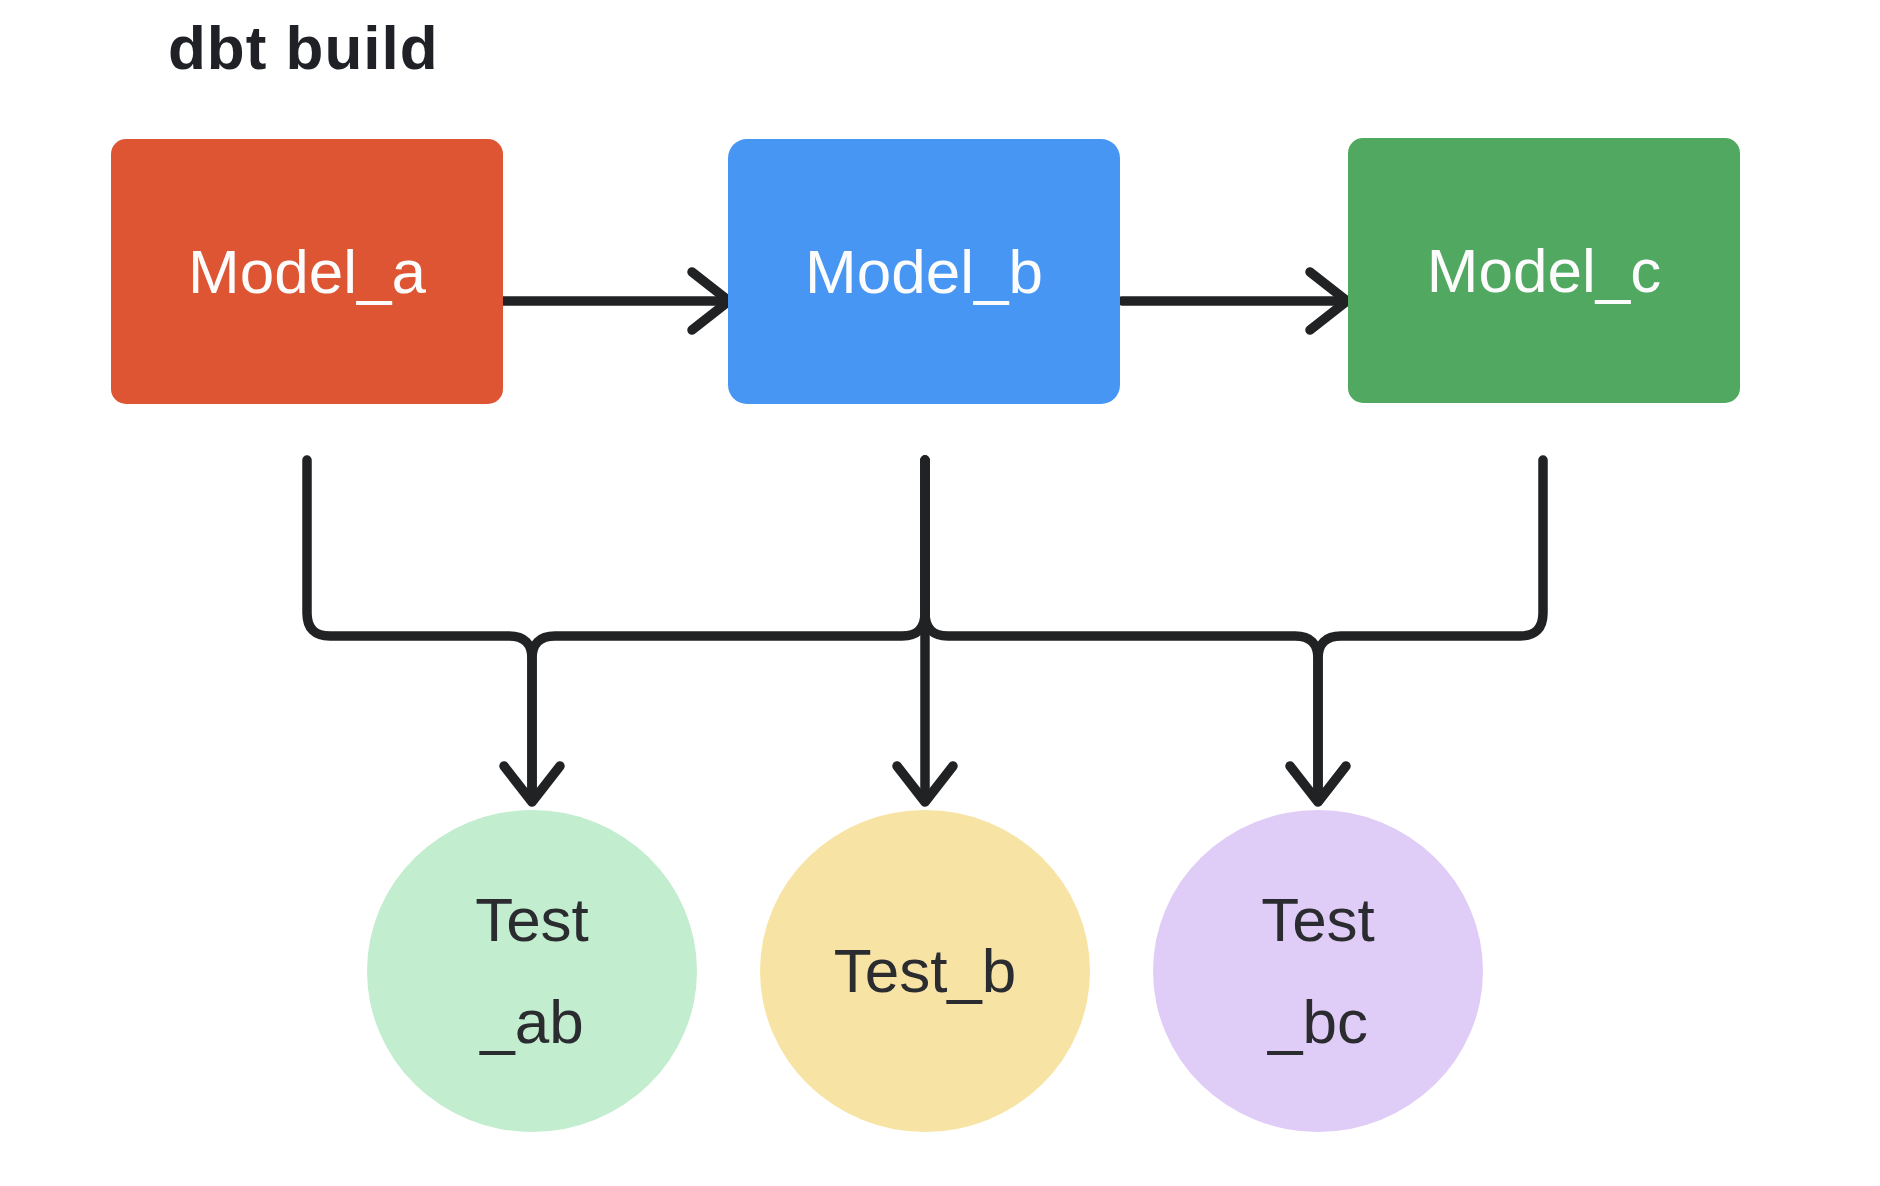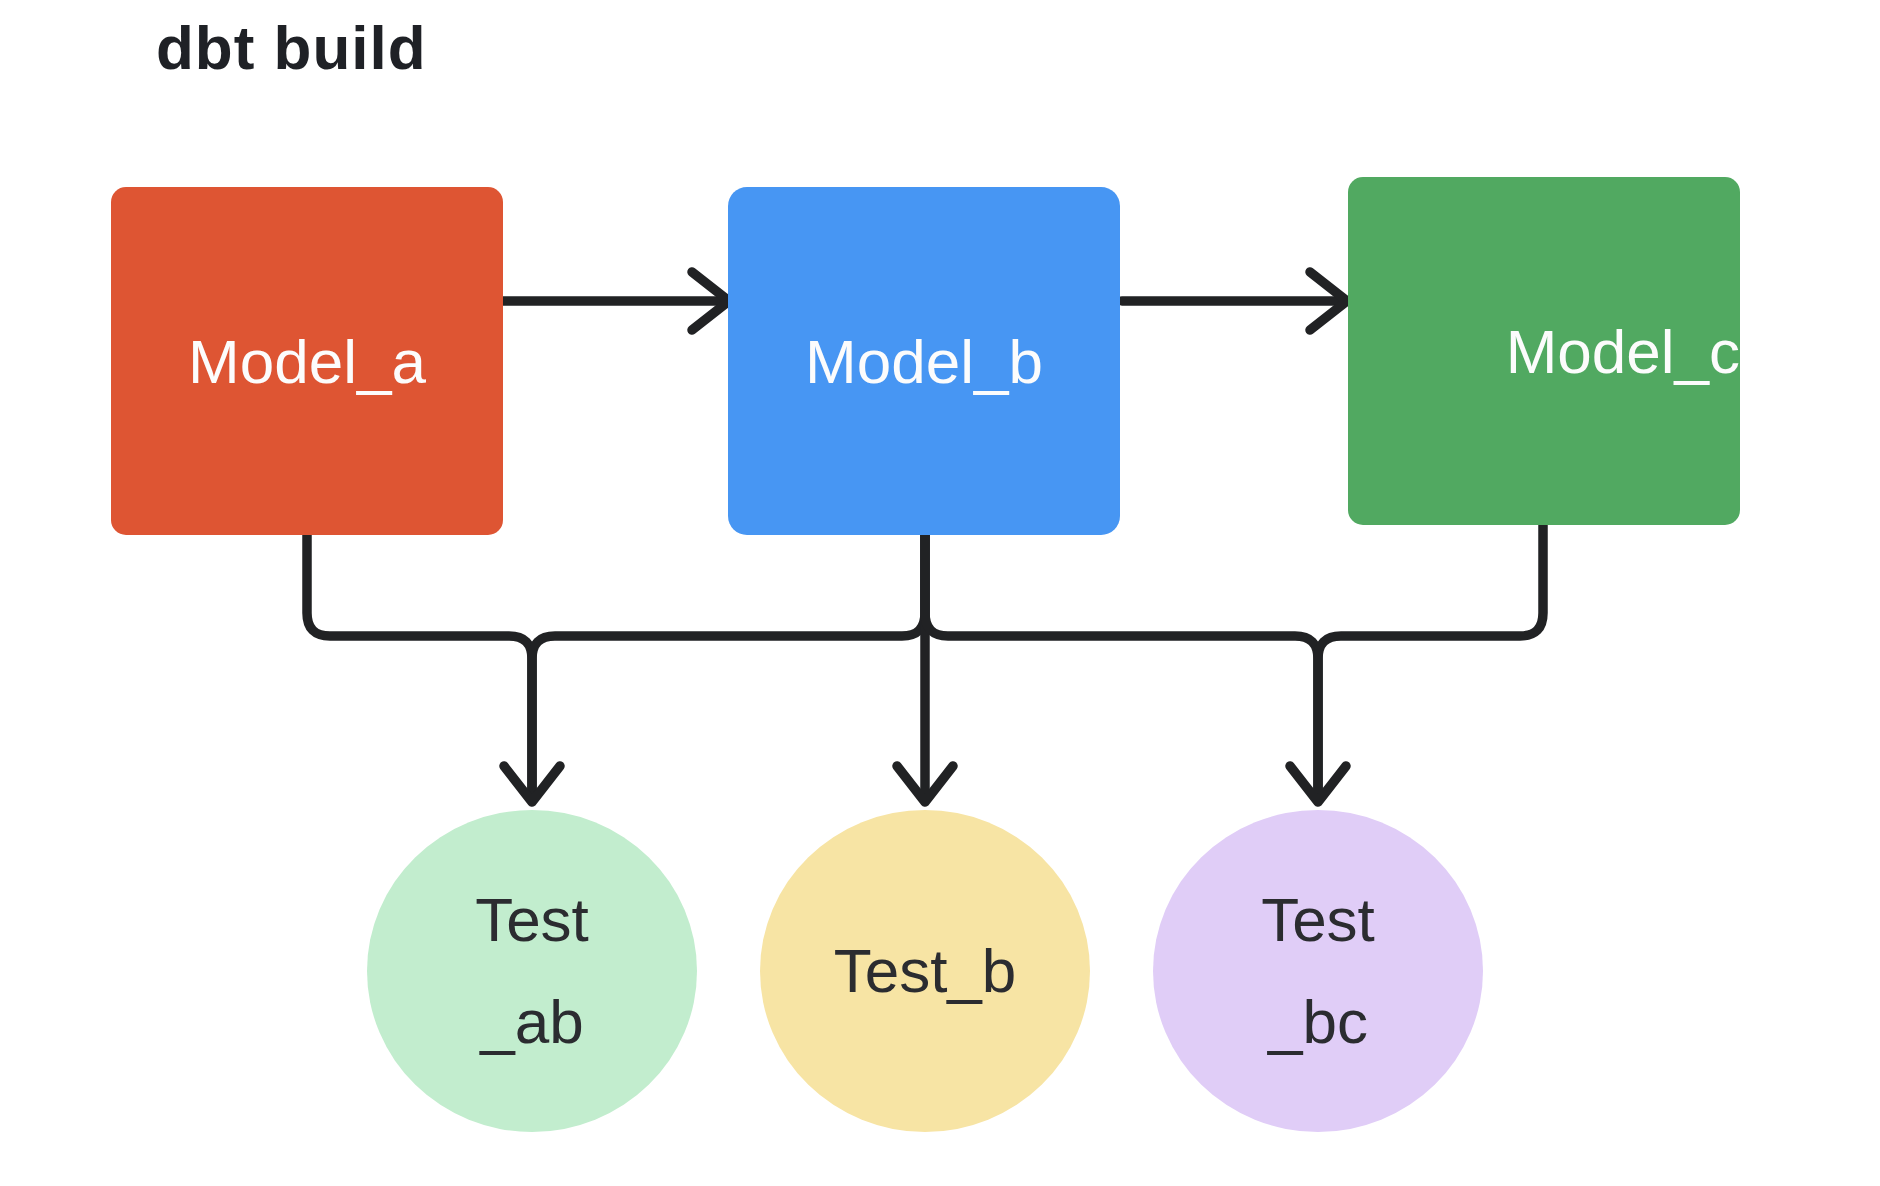--- a/index.html
+++ b/index.html
@@ -22,21 +22,21 @@
     background:var(--c-background);
     overflow:hidden;
   }
   .canvas{
     position:relative;
     width:1880px;height:1186px;
     background:var(--c-background);
   }
   .page-title{
     position:absolute;
-    left:156px;top:12px;
+    left:168px;top:12px;
     font-size:62px;
     font-weight:600;
     letter-spacing:1px;
     color:var(--c-title-text);
   }
   .edges{
     position:absolute;left:0;top:0;
     width:1880px;height:1186px;
   }
   .edge{
@@ -47,30 +47,29 @@
     stroke-linejoin:round;
   }
   .node{
     position:absolute;
     display:flex;
     align-items:center;
     justify-content:center;
     text-align:center;
   }
   .model{
-    width:392px;height:348px;
+    width:392px;height:265px;
     border-radius:15px;
     color:var(--c-node-text-light);
     font-size:62px;
     font-weight:500;
-    margin-top:48px;
   }
   .model-a{left:111px;top:139px;background:var(--c-model-a);}
   .model-b{left:728px;top:139px;background:var(--c-model-b);border-radius:19px;}
-  .model-c{left:1348px;top:129px;background:var(--c-model-c);justify-content:flex-end;}
+  .model-c{left:1348px;top:138px;background:var(--c-model-c);}
   .test{
     width:330px;height:322px;
     border-radius:50%;
     color:var(--c-node-text-dark);
     font-size:62px;
     font-weight:500;
     flex-direction:column;
     row-gap:40px;
     line-height:62px;
   }

